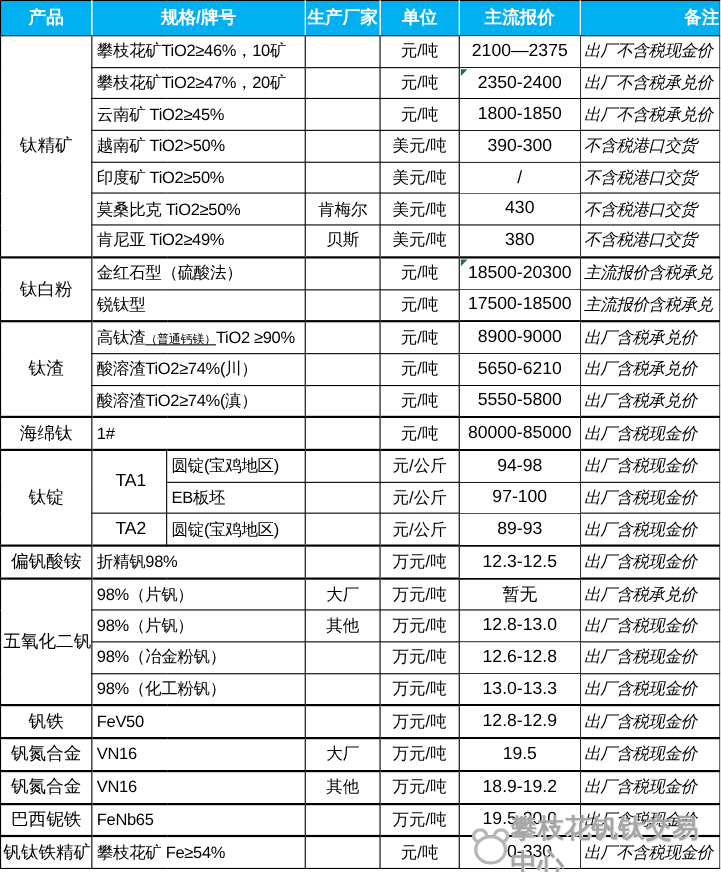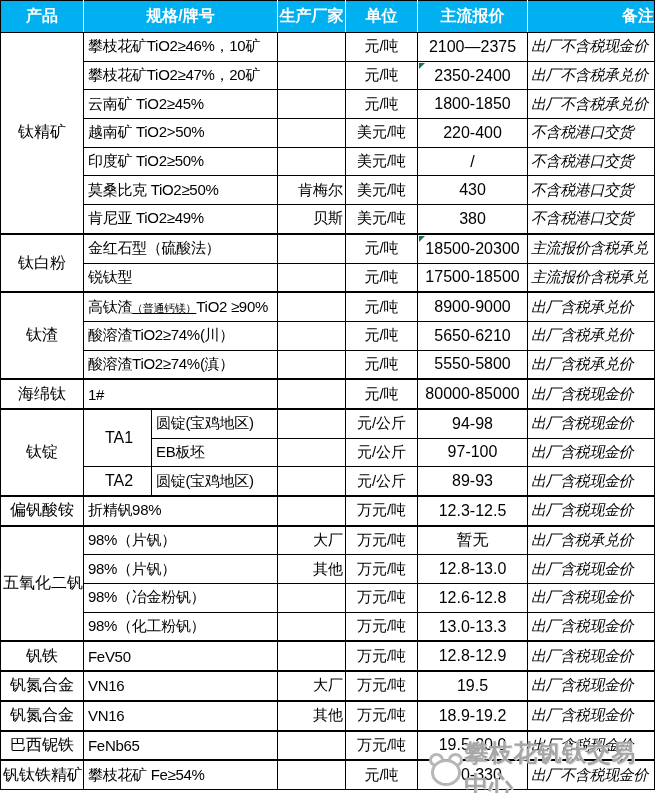--- a/index.html
+++ b/index.html
@@ -23,21 +23,21 @@
   thead th:last-child{border-right:1px solid #000;text-align:right;}
   tbody td{
     border:1px solid #000;height:27.7px;padding:0 2px;
     font-size:15px;vertical-align:middle;overflow:hidden;white-space:nowrap;
     background:#fff;
   }
   tr.grp td{border-top:2px solid #000;}
   td.prod{text-align:center;font-size:16px;border-radius:18px;}
   td.spec{text-align:left;padding-left:4px;letter-spacing:-0.3px;}
   td.ta{text-align:center;padding-left:5px;font-size:16px;}
-  td.mfr{text-align:right;}
+  td.mfr{text-align:center;}
   td.unit{text-align:center;}
   td.price{text-align:center;font-size:16px;position:relative;}
   td.note{text-align:left;padding-left:3px;letter-spacing:-0.4px;font-style:italic;}
   .small{font-size:11px;text-decoration:underline;}
   td.price.flagged::before{
     content:"";position:absolute;left:1px;top:1px;width:0;height:0;
     border-top:6px solid #1E7145;border-right:6px solid transparent;
   }
   .watermark{
     position:absolute;left:428px;top:749px;height:40px;
@@ -103,21 +103,21 @@
         <td class="spec" colspan="2">云南矿 TiO2≥45%</td>
         <td class="mfr"></td>
         <td class="unit">元/吨</td>
         <td class="price">1800-1850</td>
         <td class="note">出厂不含税承兑价</td>
       </tr>
       <tr>
         <td class="spec" colspan="2">越南矿 TiO2&gt;50%</td>
         <td class="mfr"></td>
         <td class="unit">美元/吨</td>
-        <td class="price">220-400</td>
+        <td class="price">390-300</td>
         <td class="note">不含税港口交货</td>
       </tr>
       <tr>
         <td class="spec" colspan="2">印度矿 TiO2≥50%</td>
         <td class="mfr"></td>
         <td class="unit">美元/吨</td>
         <td class="price">/</td>
         <td class="note">不含税港口交货</td>
       </tr>
       <tr>

